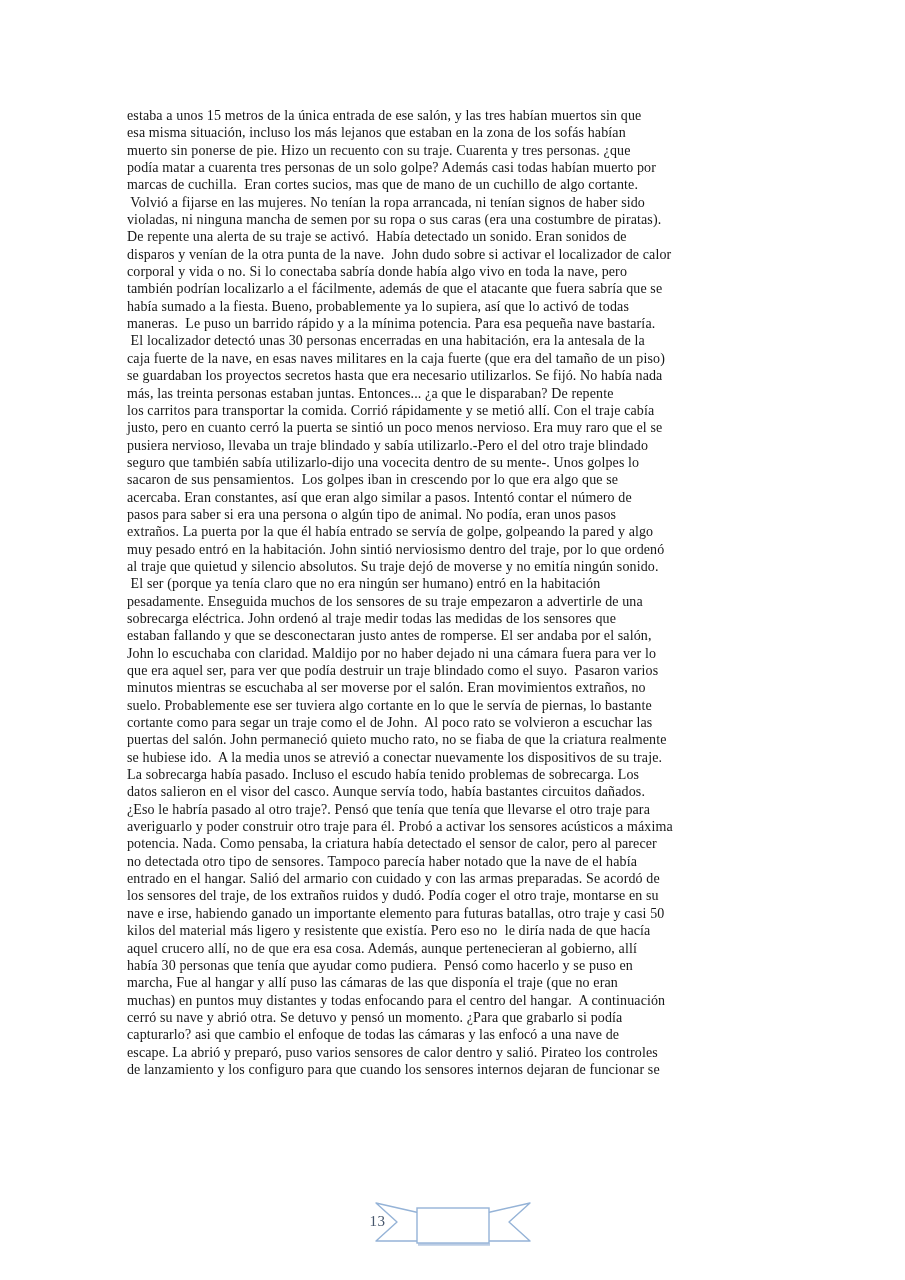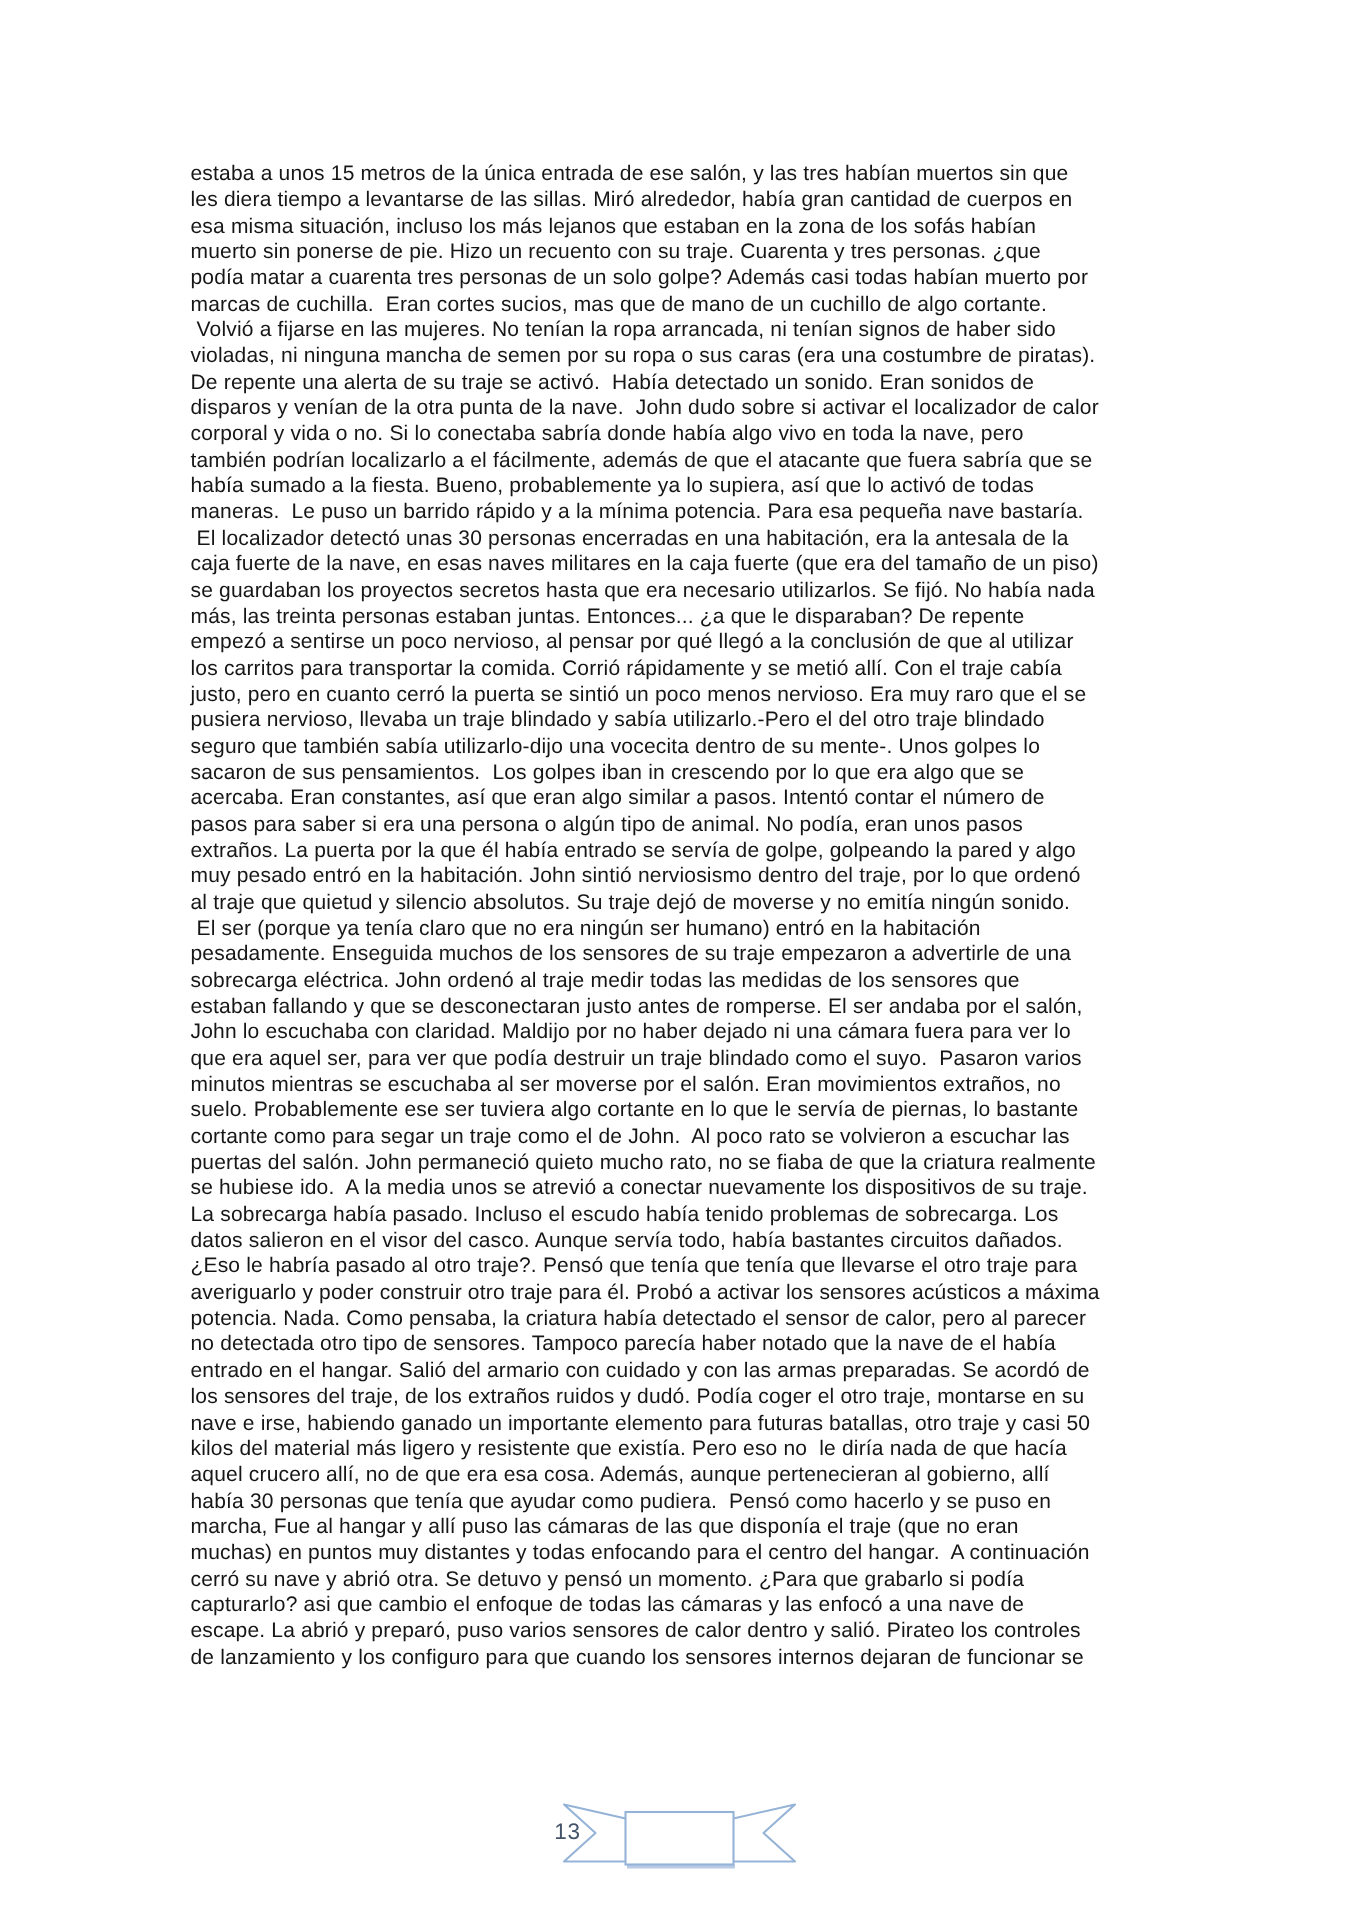--- a/index.html
+++ b/index.html
@@ -6,21 +6,21 @@
     margin: 0;
     padding: 0;
     background: #ffffff;
   }
   .page {
     position: relative;
     width: 905px;
     height: 1280px;
     background: #ffffff;
     overflow: hidden;
-    font-family: Liberation Sans, sans-serif;
+    font-family: Liberation Serif, serif;
   }
   .text-block {
     position: absolute;
     left: 127px;
     top: 107px;
     width: 672px;
     color: #161616;
     font-size: 14px;
     line-height: 17.35px;
     letter-spacing: 0.12px;
@@ -53,38 +53,36 @@
     letter-spacing: 0.5px;
   }
 </style>
 </head>
 <body>
 
 <div class="page">
 
   <div class="text-block">
       <div class="line">estaba a unos 15 metros de la única entrada de ese salón, y las tres habían muertos sin que</div>
-      <div class="line">les diera tiempo a levantarse de las sillas. Miró alrededor, había gran cantidad de cuerpos en</div>
       <div class="line">esa misma situación, incluso los más lejanos que estaban en la zona de los sofás habían</div>
       <div class="line">muerto sin ponerse de pie. Hizo un recuento con su traje. Cuarenta y tres personas. ¿que</div>
       <div class="line">podía matar a cuarenta tres personas de un solo golpe? Además casi todas habían muerto por</div>
       <div class="line">marcas de cuchilla.  Eran cortes sucios, mas que de mano de un cuchillo de algo cortante.</div>
       <div class="line"> Volvió a fijarse en las mujeres. No tenían la ropa arrancada, ni tenían signos de haber sido</div>
       <div class="line">violadas, ni ninguna mancha de semen por su ropa o sus caras (era una costumbre de piratas).</div>
       <div class="line">De repente una alerta de su traje se activó.  Había detectado un sonido. Eran sonidos de</div>
       <div class="line">disparos y venían de la otra punta de la nave.  John dudo sobre si activar el localizador de calor</div>
       <div class="line">corporal y vida o no. Si lo conectaba sabría donde había algo vivo en toda la nave, pero</div>
       <div class="line">también podrían localizarlo a el fácilmente, además de que el atacante que fuera sabría que se</div>
       <div class="line">había sumado a la fiesta. Bueno, probablemente ya lo supiera, así que lo activó de todas</div>
       <div class="line">maneras.  Le puso un barrido rápido y a la mínima potencia. Para esa pequeña nave bastaría.</div>
       <div class="line"> El localizador detectó unas 30 personas encerradas en una habitación, era la antesala de la</div>
       <div class="line">caja fuerte de la nave, en esas naves militares en la caja fuerte (que era del tamaño de un piso)</div>
       <div class="line">se guardaban los proyectos secretos hasta que era necesario utilizarlos. Se fijó. No había nada</div>
       <div class="line">más, las treinta personas estaban juntas. Entonces... ¿a que le disparaban? De repente</div>
-      <div class="line">empezó a sentirse un poco nervioso, al pensar por qué llegó a la conclusión de que al utilizar</div>
       <div class="line">los carritos para transportar la comida. Corrió rápidamente y se metió allí. Con el traje cabía</div>
       <div class="line">justo, pero en cuanto cerró la puerta se sintió un poco menos nervioso. Era muy raro que el se</div>
       <div class="line">pusiera nervioso, llevaba un traje blindado y sabía utilizarlo.-Pero el del otro traje blindado</div>
       <div class="line">seguro que también sabía utilizarlo-dijo una vocecita dentro de su mente-. Unos golpes lo</div>
       <div class="line">sacaron de sus pensamientos.  Los golpes iban in crescendo por lo que era algo que se</div>
       <div class="line">acercaba. Eran constantes, así que eran algo similar a pasos. Intentó contar el número de</div>
       <div class="line">pasos para saber si era una persona o algún tipo de animal. No podía, eran unos pasos</div>
       <div class="line">extraños. La puerta por la que él había entrado se servía de golpe, golpeando la pared y algo</div>
       <div class="line">muy pesado entró en la habitación. John sintió nerviosismo dentro del traje, por lo que ordenó</div>
       <div class="line">al traje que quietud y silencio absolutos. Su traje dejó de moverse y no emitía ningún sonido.</div>

